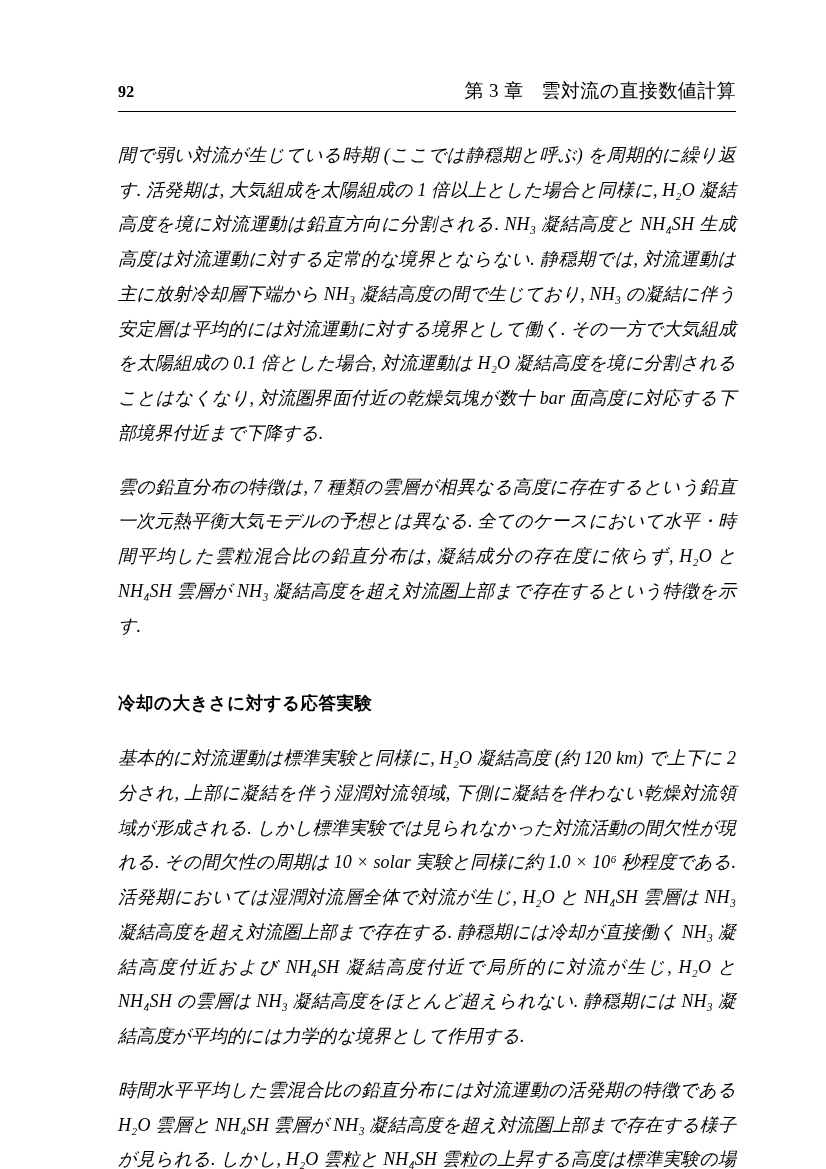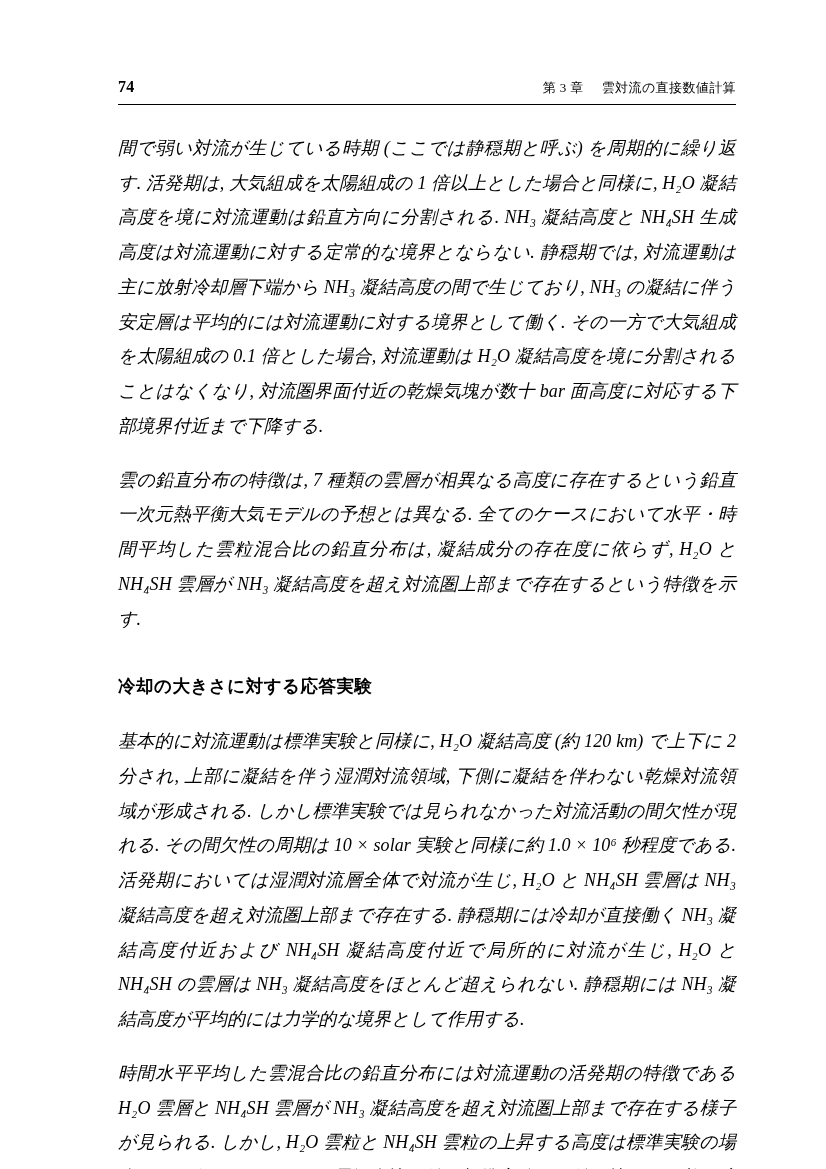--- a/index.html
+++ b/index.html
@@ -29,50 +29,50 @@
     padding-bottom: 7px;
     border-bottom: 1.1px solid #000;
     margin-bottom: 26px;
   }
   .header .folio {
     font-weight: bold;
     font-size: 16px;
     letter-spacing: 0.2px;
   }
   .header .running-title {
-    font-size: 13px;
+    font-size: 19px;
     letter-spacing: 0.4px;
     margin-left: 35px;
   }
   .header .running-title .chap-label {
     margin-right: 18px;
   }
   p.body-par {
     font-size: 18px;
     line-height: 1.93;
     text-align: justify;
     text-justify: inter-character;
     margin: 0 0 19px 0;
     letter-spacing: 0.1px;
     font-style: italic;
   }
   h2.section-head {
     font-size: 17.5px;
     font-weight: bold;
-    margin: 38px 0 26px 0;
+    margin: 48px 0 26px 0;
     letter-spacing: 0.5px;
   }
 </style>
 </head>
 <body>
 
 <div class="page">
 
   <div class="header">
-    <span class="folio">74</span>
+    <span class="folio">92</span>
     <span class="running-title">
       <span class="chap-label">第 3 章</span><span>雲対流の直接数値計算</span>
     </span>
   </div>
 
   <p class="body-par">間で弱い対流が生じている時期 (ここでは静穏期と呼ぶ) を周期的に繰り返す. 活発期は, 大気組成を太陽組成の 1 倍以上とした場合と同様に, H₂O 凝結高度を境に対流運動は鉛直方向に分割される. NH₃ 凝結高度と NH₄SH 生成高度は対流運動に対する定常的な境界とならない. 静穏期では, 対流運動は主に放射冷却層下端から NH₃ 凝結高度の間で生じており, NH₃ の凝結に伴う安定層は平均的には対流運動に対する境界として働く. その一方で大気組成を太陽組成の 0.1 倍とした場合, 対流運動は H₂O 凝結高度を境に分割されることはなくなり, 対流圏界面付近の乾燥気塊が数十 bar 面高度に対応する下部境界付近まで下降する.</p>
 
   <p class="body-par">雲の鉛直分布の特徴は, 7 種類の雲層が相異なる高度に存在するという鉛直一次元熱平衡大気モデルの予想とは異なる. 全てのケースにおいて水平・時間平均した雲粒混合比の鉛直分布は, 凝結成分の存在度に依らず, H₂O と NH₄SH 雲層が NH₃ 凝結高度を超え対流圏上部まで存在するという特徴を示す.</p>
 
   <h2 class="section-head">冷却の大きさに対する応答実験</h2>

